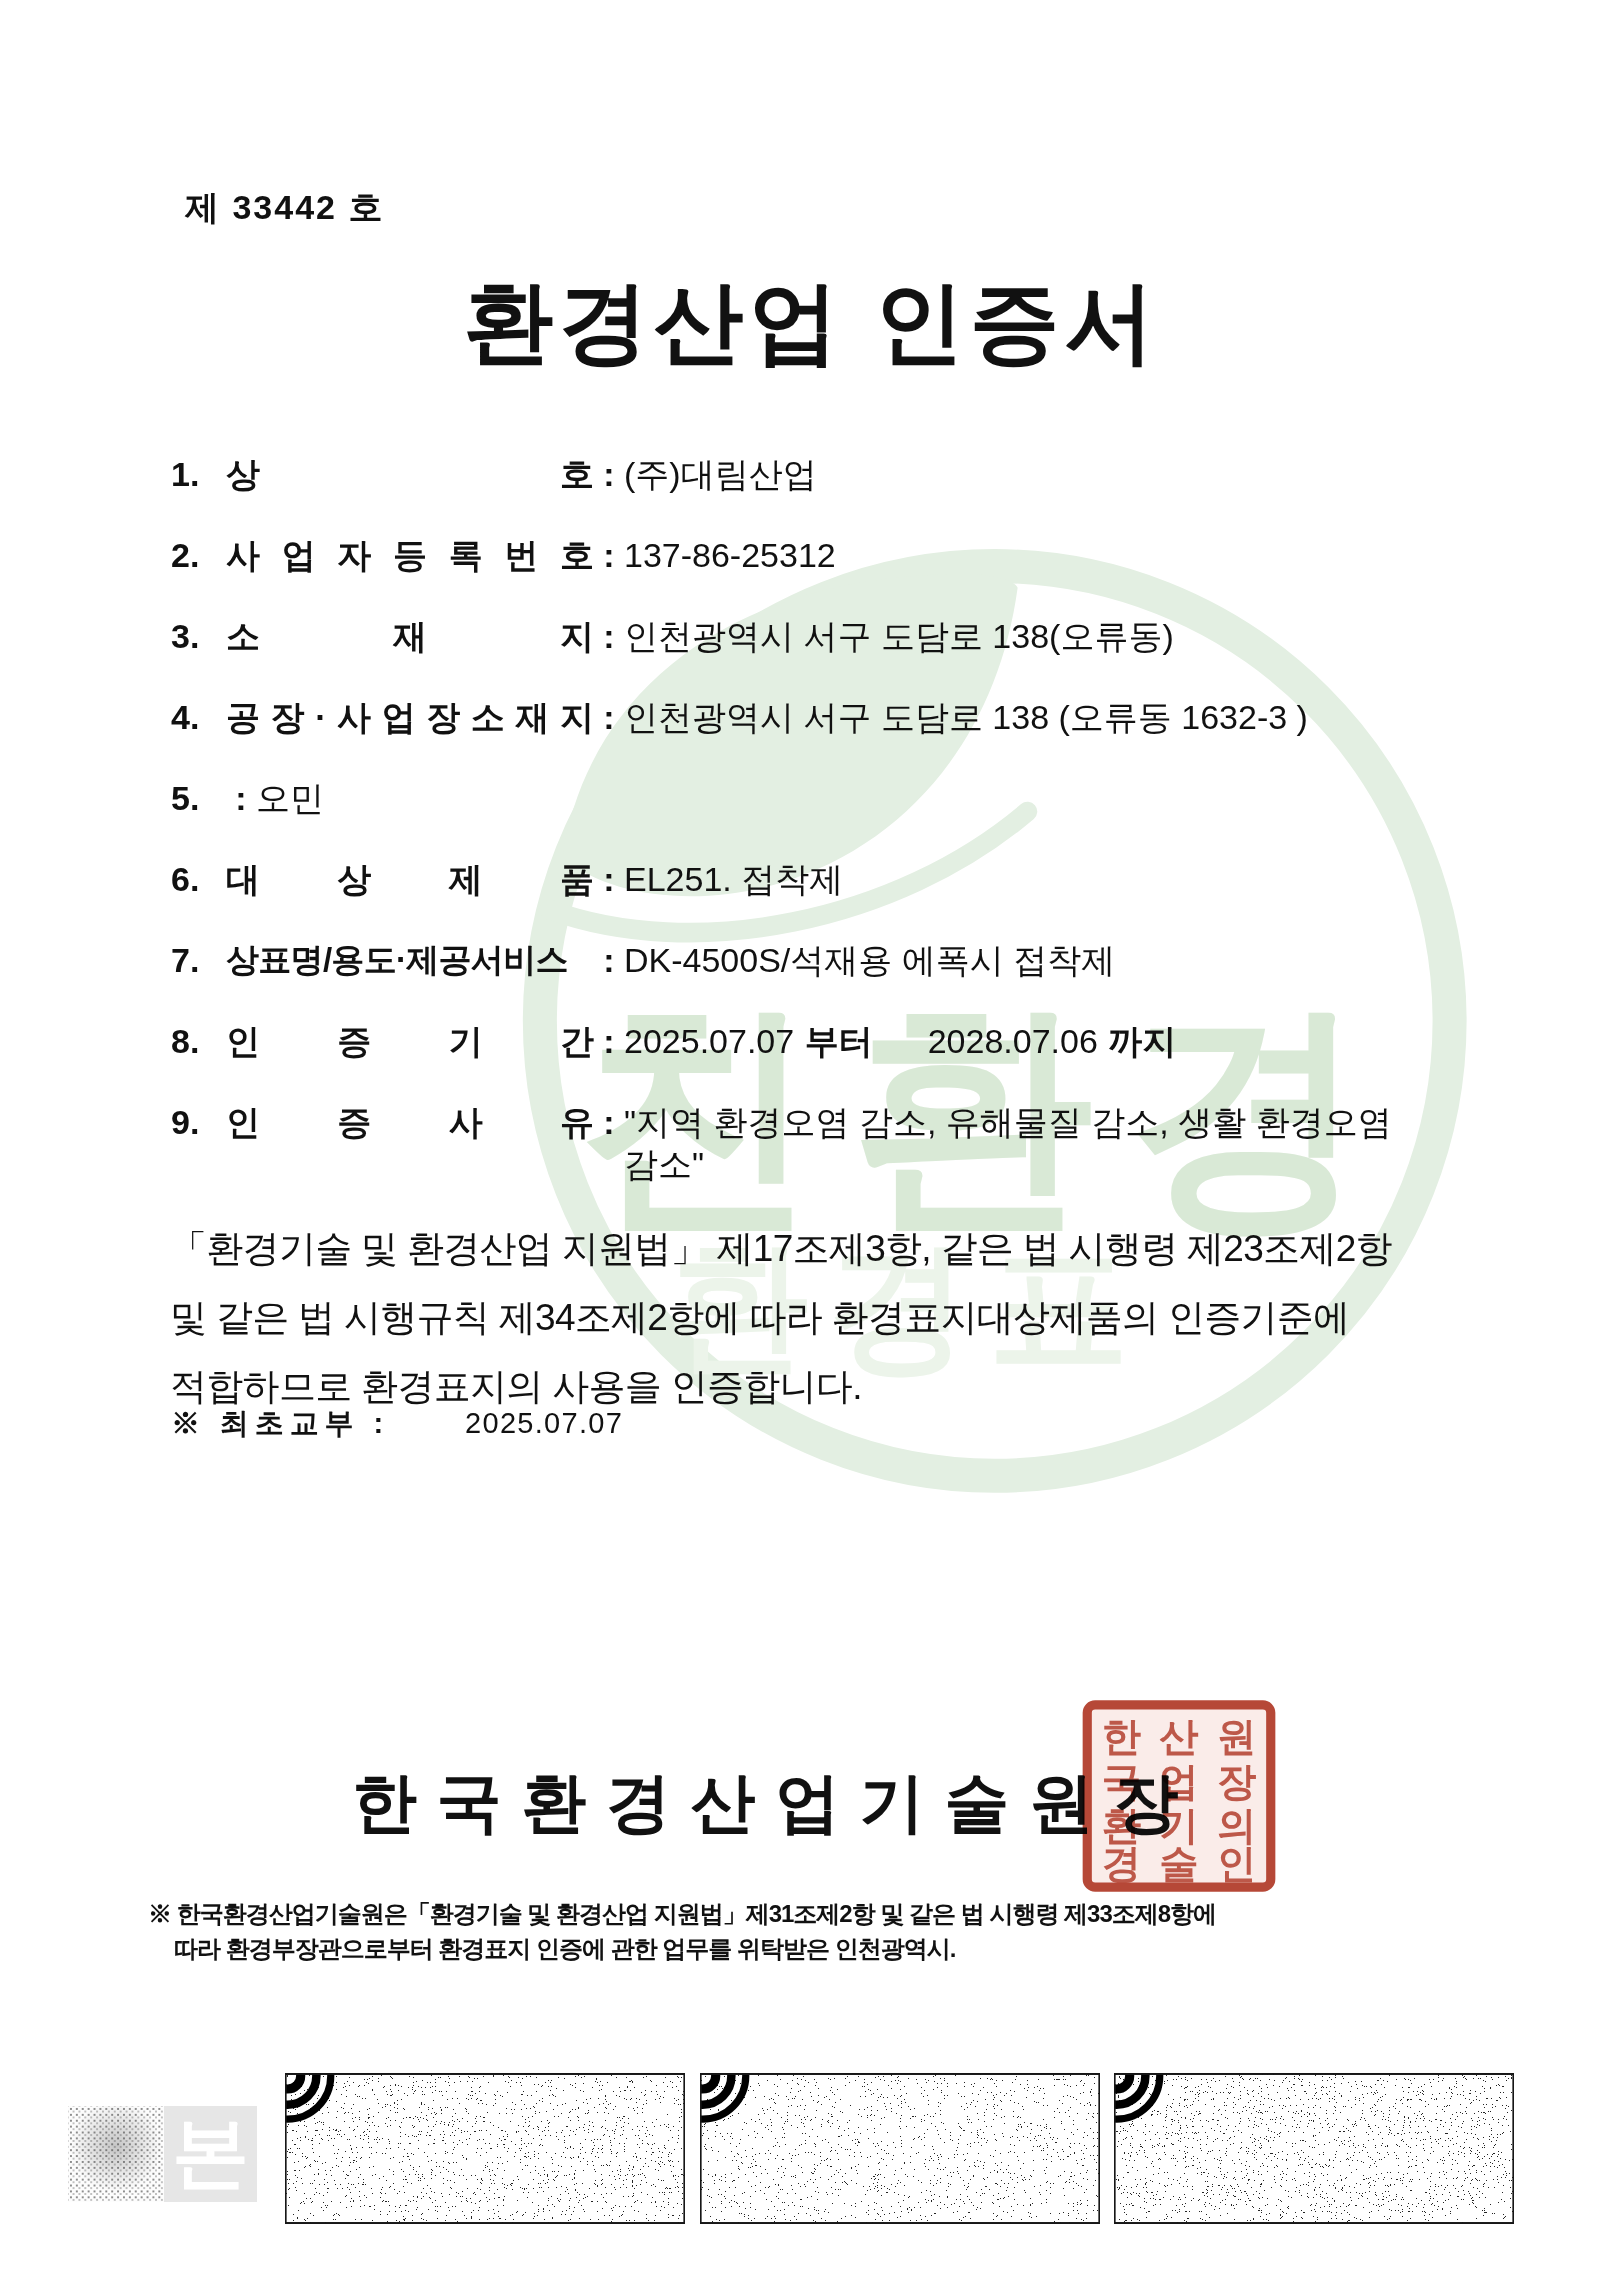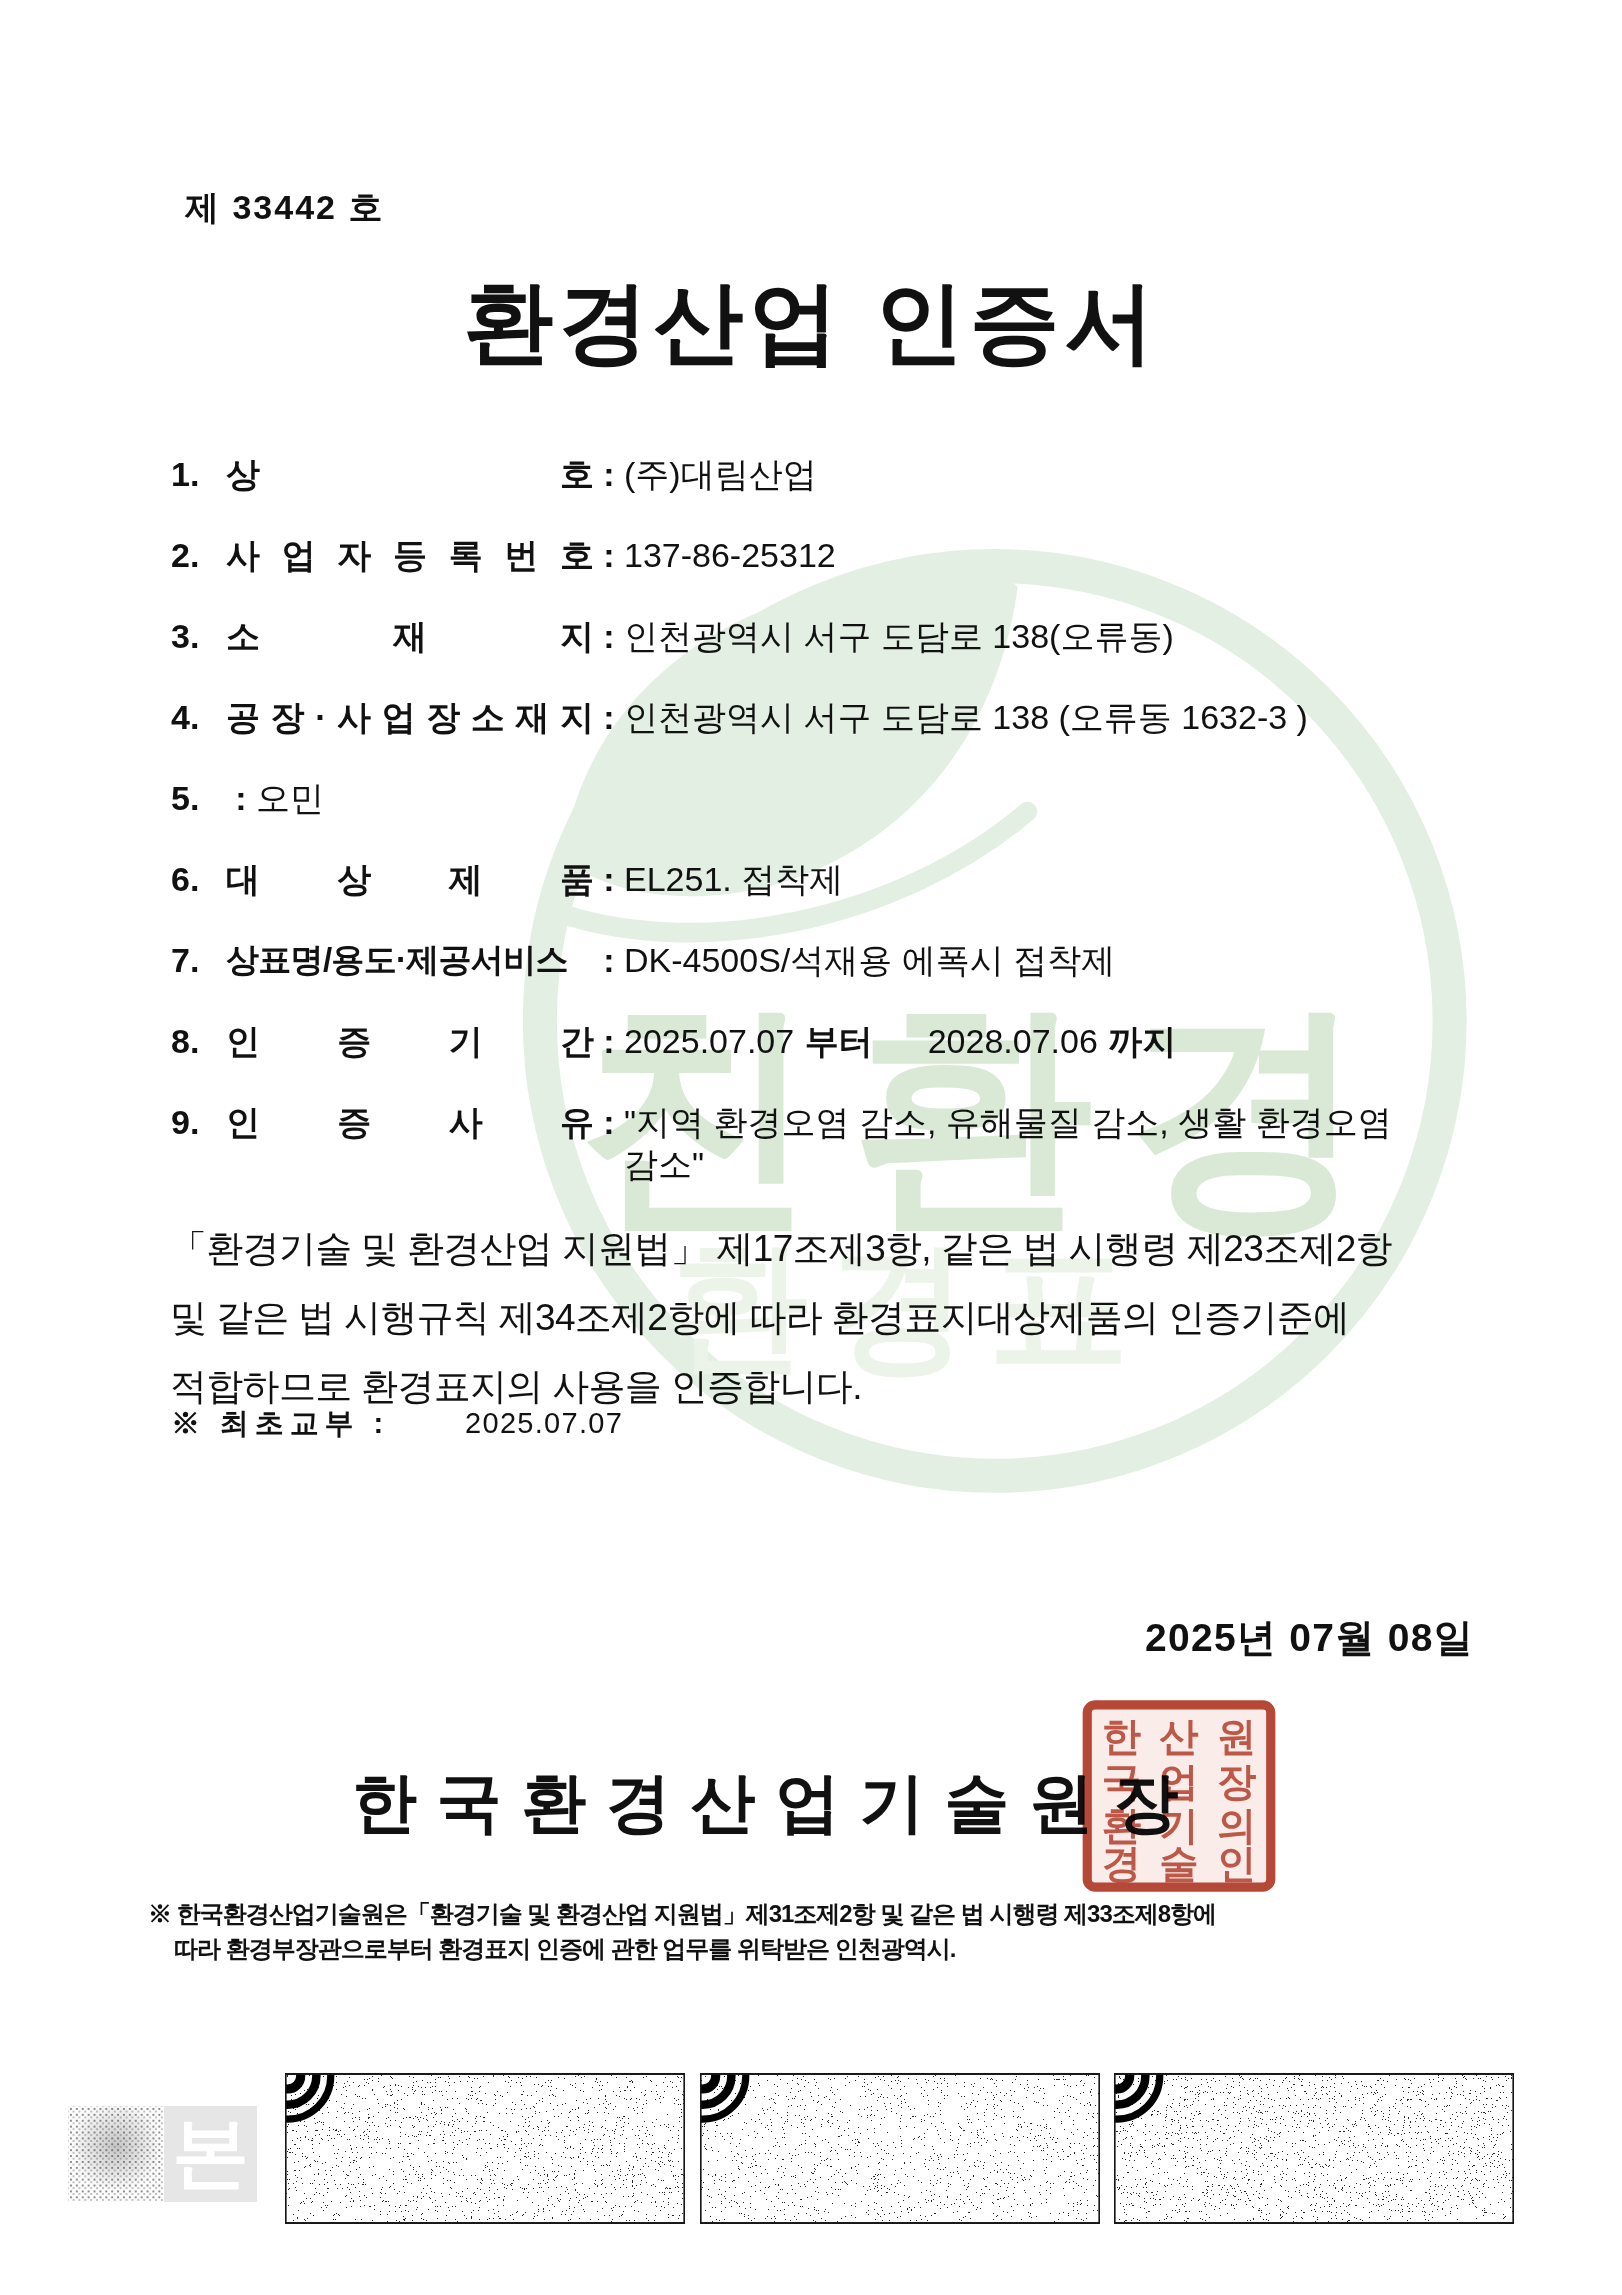--- a/index.html
+++ b/index.html
@@ -167,21 +167,20 @@
 
   <div class="legal">「환경기술 및 환경산업 지원법」 제17조제3항, 같은 법 시행령 제23조제2항
 및 같은 법 시행규칙 제34조제2항에 따라 환경표지대상제품의 인증기준에
 적합하므로 환경표지의 사용을 인증합니다.</div>
 
   <div class="refnote">
     <span class="refnote-label">※ 최초교부 :</span>
     <span class="refnote-value">2025.07.07</span>
   </div>
 
-  <div class="issue-date">2025년 07월 08일</div>
   <div class="issuer">한국환경산업기술원장</div>
 
   <svg class="seal" viewBox="0 0 302 296" aria-hidden="true">
     <rect x="11" y="9" width="280" height="278" rx="12" fill="rgba(216,106,84,0.14)" stroke="#b23c2a" stroke-width="14"></rect>
     <g fill="#b23c2a" font-size="60" text-anchor="middle" opacity="0.9">
       <text x="63" y="78">한</text>
       <text x="63" y="146">국</text>
       <text x="63" y="214">환</text>
       <text x="63" y="272">경</text>
       <text x="151" y="78">산</text>

